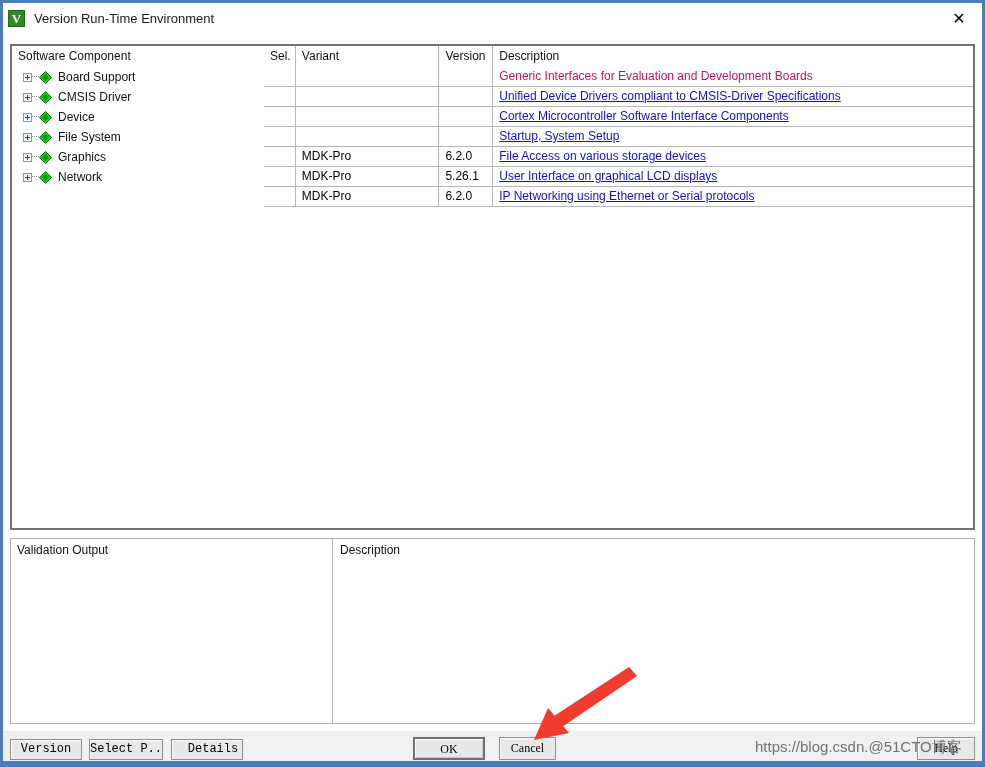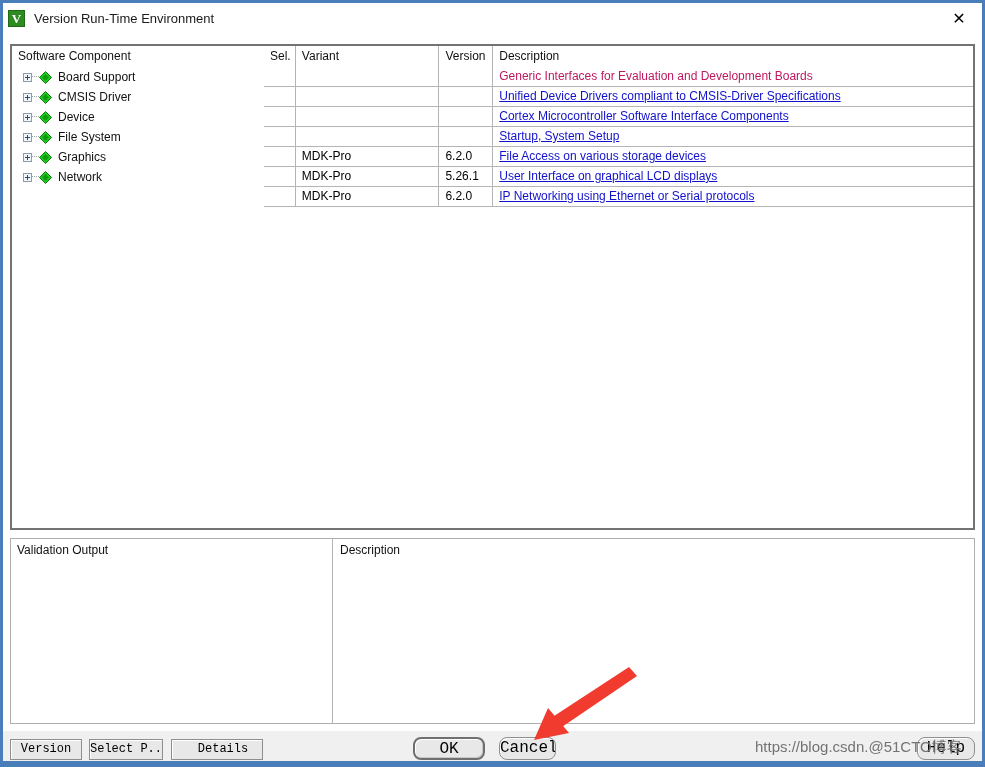--- a/index.html
+++ b/index.html
@@ -253,27 +253,26 @@
     text-align: center;
     color: #000;
     white-space: nowrap;
     overflow: hidden;
   }
   .btn-mono {
     font-family: "Liberation Mono", "DejaVu Sans Mono", monospace;
     font-size: 12px;
   }
   .btn-prop {
-    font-family: Liberation Mono, monospace;
-    font-size: 16px;
-    border-radius: 8px;
+    font-family: Liberation Serif, serif;
+    font-size: 12px;
   }
   #btn-resolve  { left: 7px;   top: 8px;  width: 72px; height: 21px; line-height: 19px; }
   #btn-selectp  { left: 86px;  top: 8px;  width: 74px; height: 21px; line-height: 19px; }
-  #btn-details  { left: 168px; top: 8px;  width: 92px; height: 21px; line-height: 19px; padding-left: 12px; }
+  #btn-details  { left: 168px; top: 8px;  width: 72px; height: 21px; line-height: 19px; padding-left: 12px; }
   #btn-ok {
     left: 410px; top: 6px; width: 72px; height: 23px; line-height: 21px;
     border: 2px solid #6f6f6f;
     box-shadow: inset 1px 1px 0 #ffffff, inset -1px -1px 0 #c8c8c8;
   }
   #btn-cancel   { left: 496px; top: 6px;  width: 57px; height: 23px; line-height: 21px; }
   #btn-help     { left: 914px; top: 6px;  width: 58px; height: 23px; line-height: 21px; }
 
   
   #watermark {

